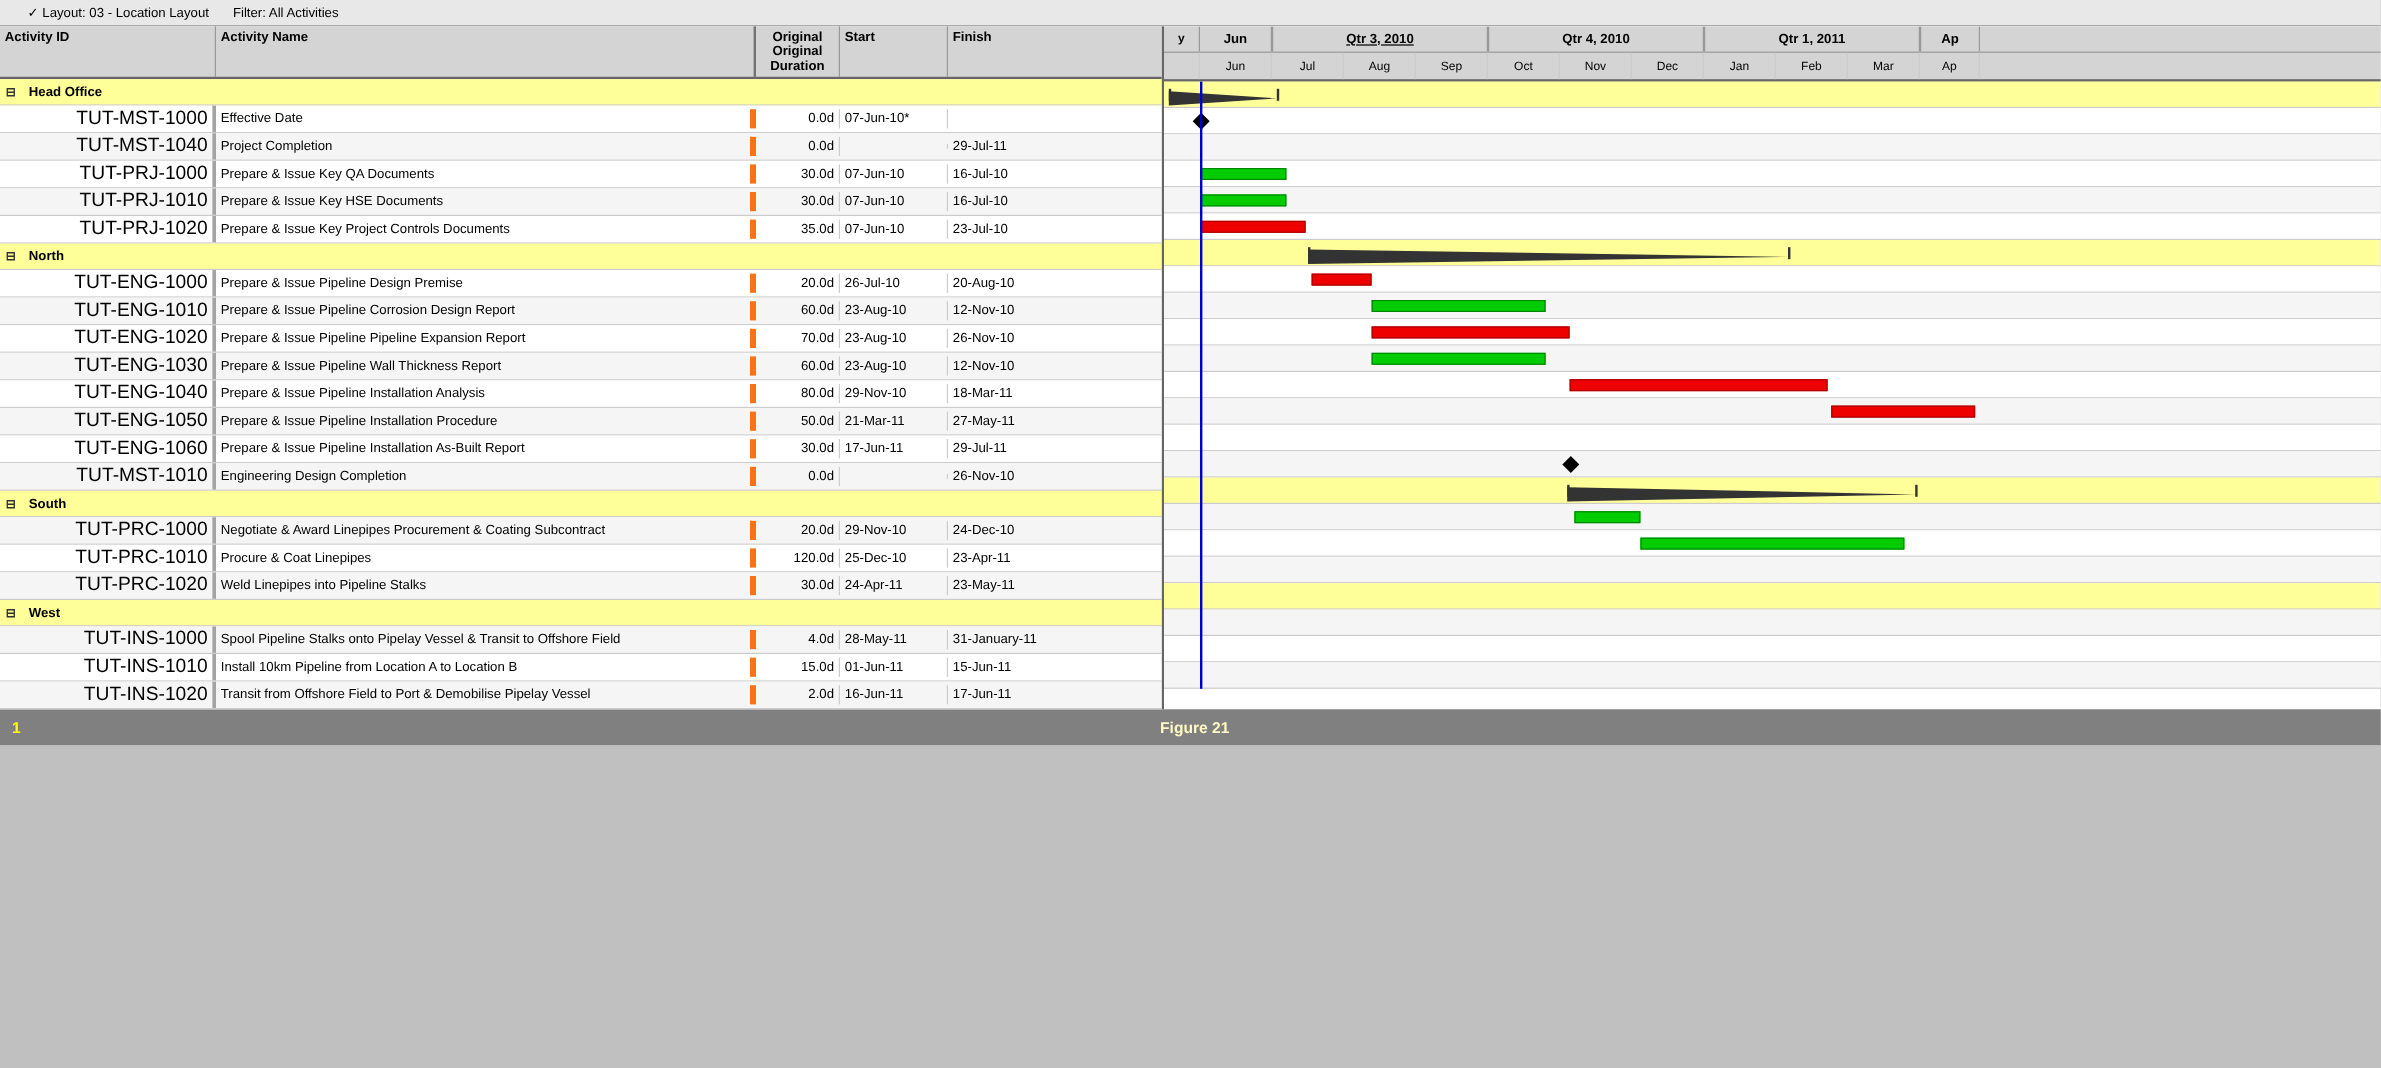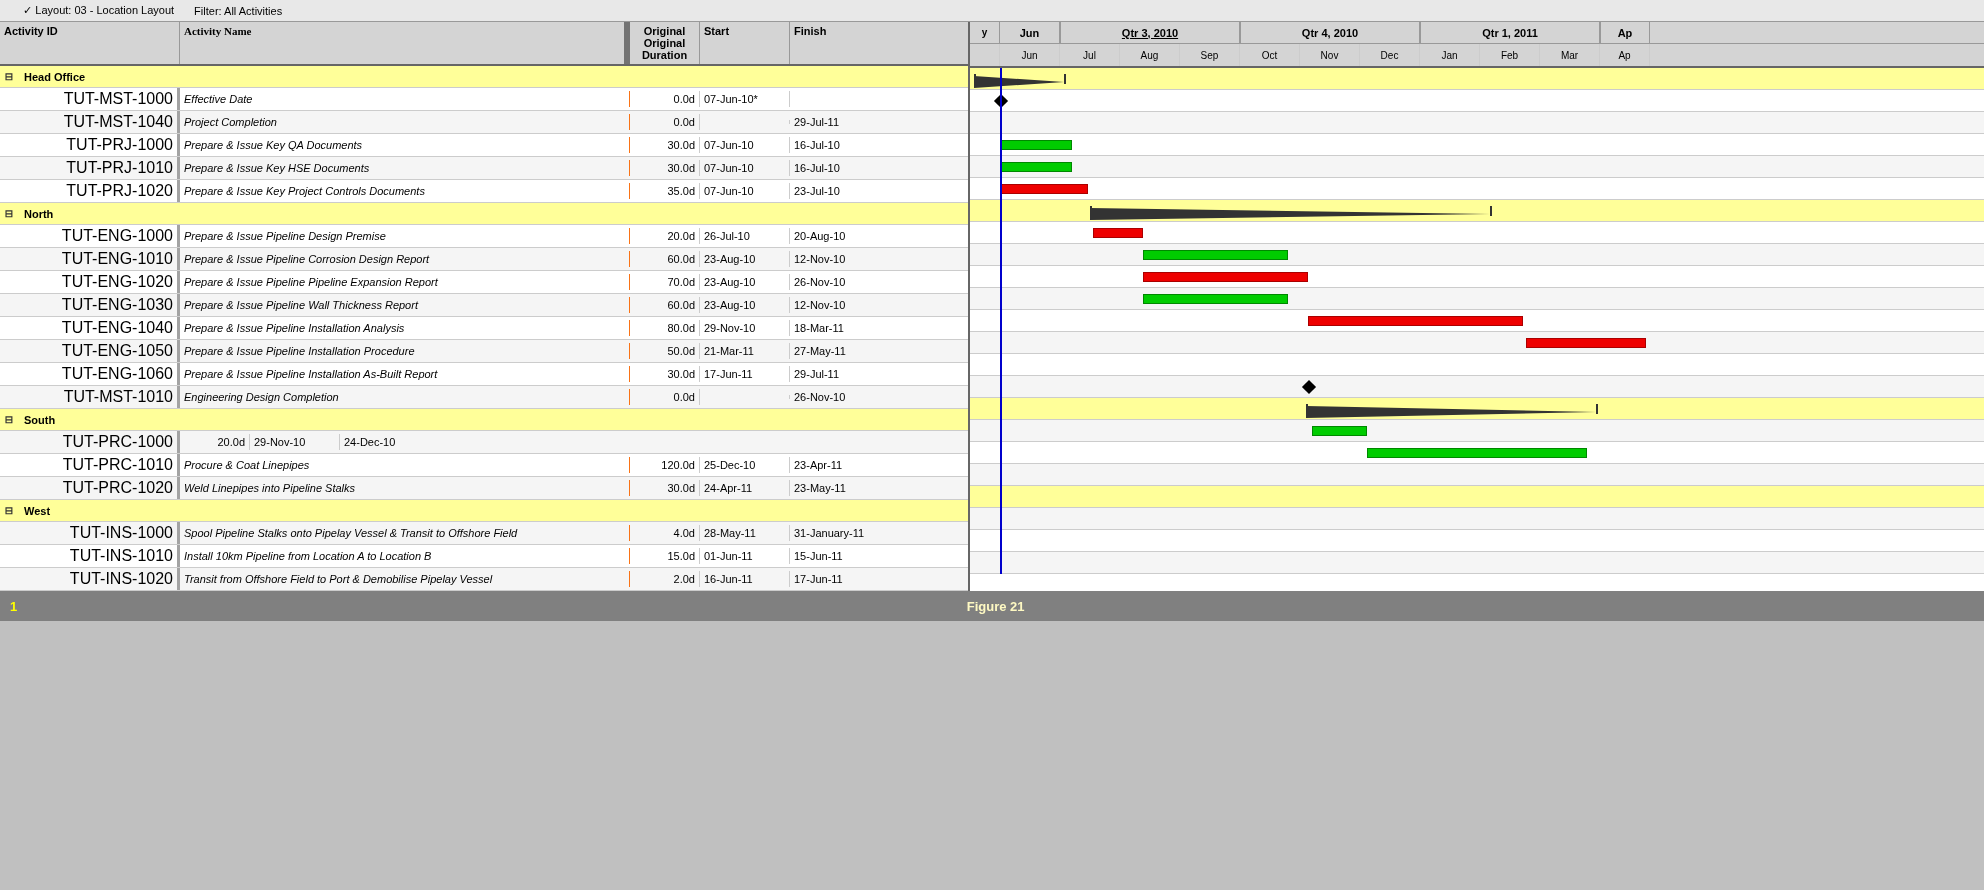--- a/index.html
+++ b/index.html
@@ -35,23 +35,22 @@
     }
     .col-activity-id {
       width: 180px;
       min-width: 180px;
       border-right: 1px solid #999;
       padding: 3px 4px;
     }
     .col-activity-name {
       width: 450px;
       min-width: 450px;
-      border-right: 6px solid #737373;
+      border-right: 2px solid #737373;
       padding: 3px 4px;
-      font-family: Liberation Serif, serif;
     }
     .col-duration {
       width: 70px;
       min-width: 70px;
       border-right: 1px solid #999;
       padding: 3px 4px;
       text-align: center;
     }
     .col-start {
       width: 90px;
@@ -87,24 +86,23 @@
       width: 180px;
       min-width: 180px;
       border-right: 3px solid #a3a3a3;
       padding: 2px 4px 2px 20px;
       font-size: 16px;
       text-align: right;
     }
     .cell-name {
       width: 450px;
       min-width: 450px;
-      border-right: 1px solid #f97316;
+      border-right: 5px solid #f97316;
       padding: 2px 4px;
       font-size: 11px;
-      font-style: italic;
     }
     .cell-dur {
       width: 70px;
       min-width: 70px;
       border-right: 1px solid #ccc;
       padding: 2px 4px;
       text-align: right;
       font-size: 11px;
     }
     .cell-start {
@@ -356,20 +354,21 @@
       <div class="cell-start"></div>
       <div class="cell-finish">26-Nov-10</div>
     </div>
 
     <div class="group-row">
       <div class="group-expand">⊟</div>
       <div class="group-cell-label" style="font-weight:bold;">South</div>
     </div>
     <div class="data-row">
       <div class="cell-id">TUT-PRC-1000</div>
+      <div class="cell-name">Negotiate &amp; Award Linepipes Procurement &amp; Coating Subcontract</div>
       <div class="cell-dur">20.0d</div>
       <div class="cell-start">29-Nov-10</div>
       <div class="cell-finish">24-Dec-10</div>
     </div>
     <div class="data-row">
       <div class="cell-id">TUT-PRC-1010</div>
       <div class="cell-name">Procure &amp; Coat Linepipes</div>
       <div class="cell-dur">120.0d</div>
       <div class="cell-start">25-Dec-10</div>
       <div class="cell-finish">23-Apr-11</div>

